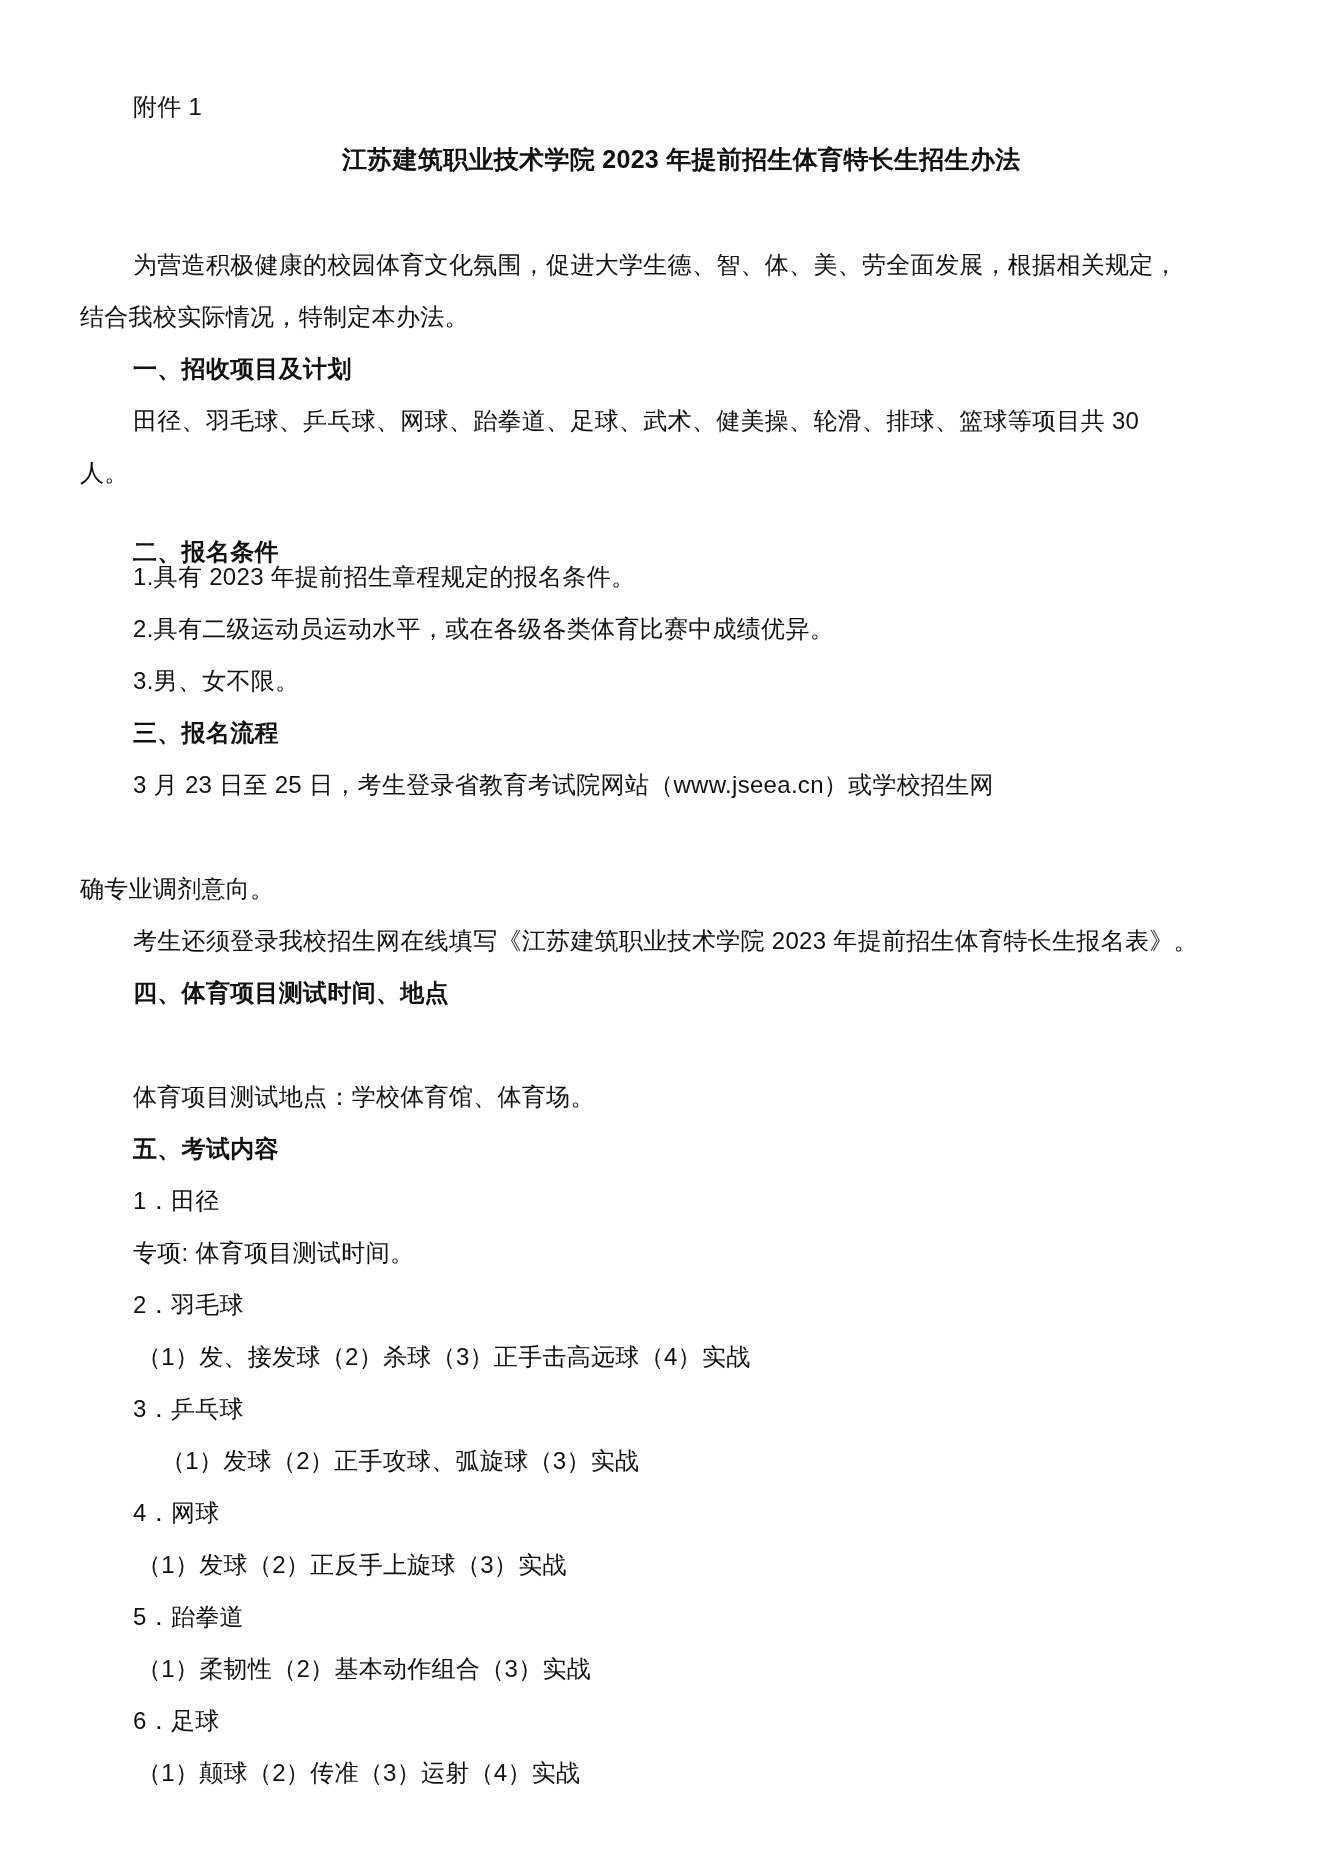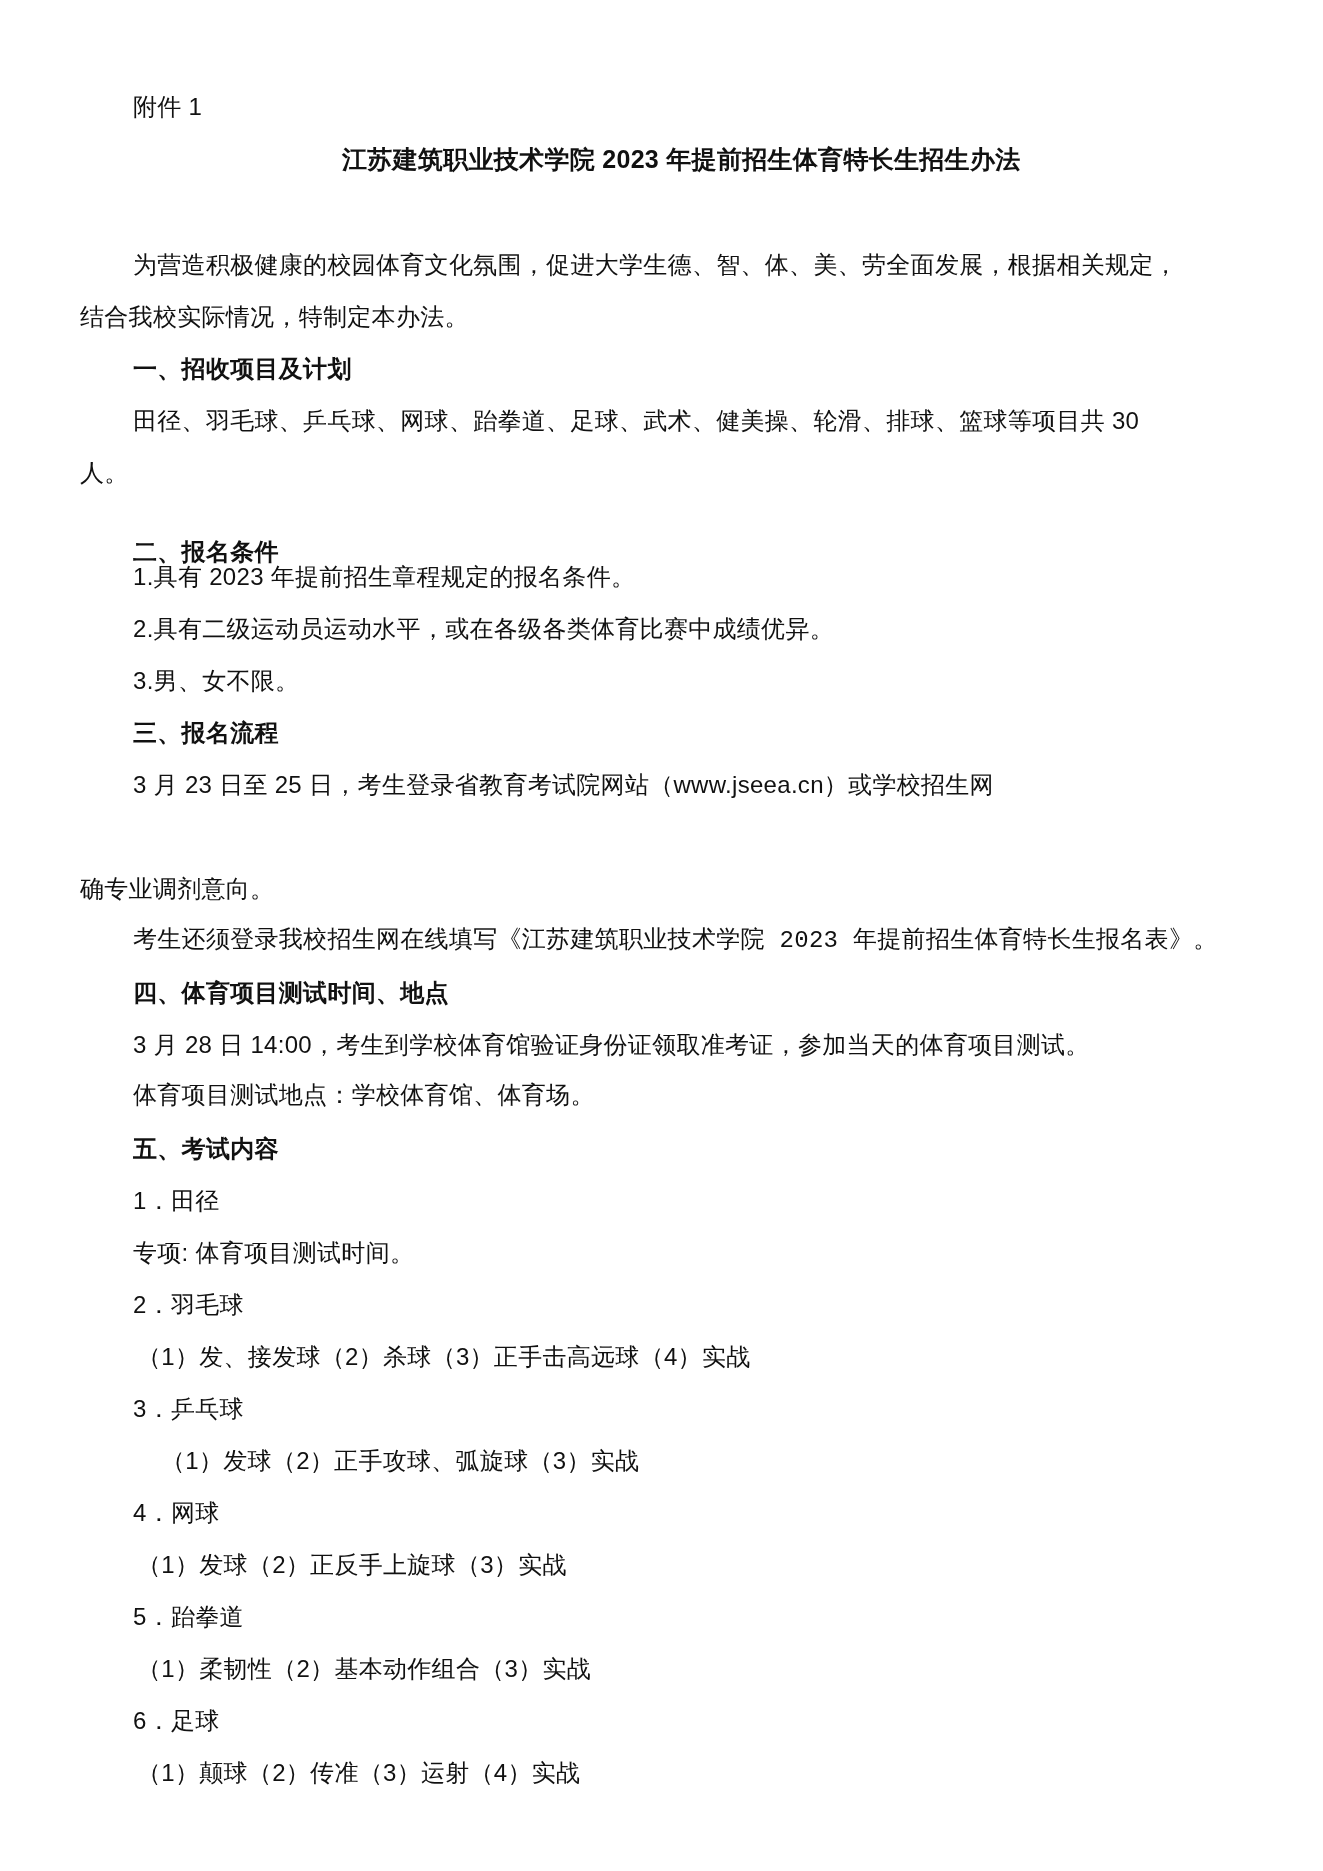--- a/index.html
+++ b/index.html
@@ -25,25 +25,24 @@
   <div class="line" style="left:80px; top:458px;">人。</div>
 
   <div class="line bold" style="left:133px; top:510px;margin-top:27px;">二、报名条件</div>
   <div class="line" style="left:133px; top:562px;">1.具有 2023 年提前招生章程规定的报名条件。</div>
   <div class="line" style="left:133px; top:614px;">2.具有二级运动员运动水平，或在各级各类体育比赛中成绩优异。</div>
   <div class="line" style="left:133px; top:666px;">3.男、女不限。</div>
 
   <div class="line bold" style="left:133px; top:718px;">三、报名流程</div>
   <div class="line" style="left:133px; top:770px;">3 月 23 日至 25 日，考生登录省教育考试院网站（www.jseea.cn）或学校招生网</div>
   <div class="line" style="left:80px; top:874px;">确专业调剂意向。</div>
-  <div class="line" style="left:133px; top:926px;font-family:Liberation Mono, monospace;">考生还须登录我校招生网在线填写《江苏建筑职业技术学院 2023 年提前招生体育特长生报名表》。</div>
+  <div class="line" style="left:133px; top:926px;">考生还须登录我校招生网在线填写《江苏建筑职业技术学院 2023 年提前招生体育特长生报名表》。</div>
 
   <div class="line bold" style="left:133px; top:978px;">四、体育项目测试时间、地点</div>
-  <div class="line" style="left:133px; top:1030px;">3 月 28 日 14:00，考生到学校体育馆验证身份证领取准考证，参加当天的体育项目测试。</div>
-  <div class="line" style="left:133px; top:1082px;font-family:Liberation Mono, monospace;">体育项目测试地点：学校体育馆、体育场。</div>
+  <div class="line" style="left:133px; top:1082px;">体育项目测试地点：学校体育馆、体育场。</div>
 
   <div class="line bold" style="left:133px; top:1134px;">五、考试内容</div>
   <div class="line" style="left:133px; top:1186px;">1．田径</div>
   <div class="line" style="left:133px; top:1238px;">专项: 体育项目测试时间。</div>
   <div class="line" style="left:133px; top:1290px;">2．羽毛球</div>
   <div class="line" style="left:137px; top:1342px;">（1）发、接发球（2）杀球（3）正手击高远球（4）实战</div>
   <div class="line" style="left:133px; top:1394px;">3．乒乓球</div>
   <div class="line" style="left:137px; top:1446px;margin-left:24px;">（1）发球（2）正手攻球、弧旋球（3）实战</div>
   <div class="line" style="left:133px; top:1498px;">4．网球</div>
   <div class="line" style="left:137px; top:1550px;">（1）发球（2）正反手上旋球（3）实战</div>

